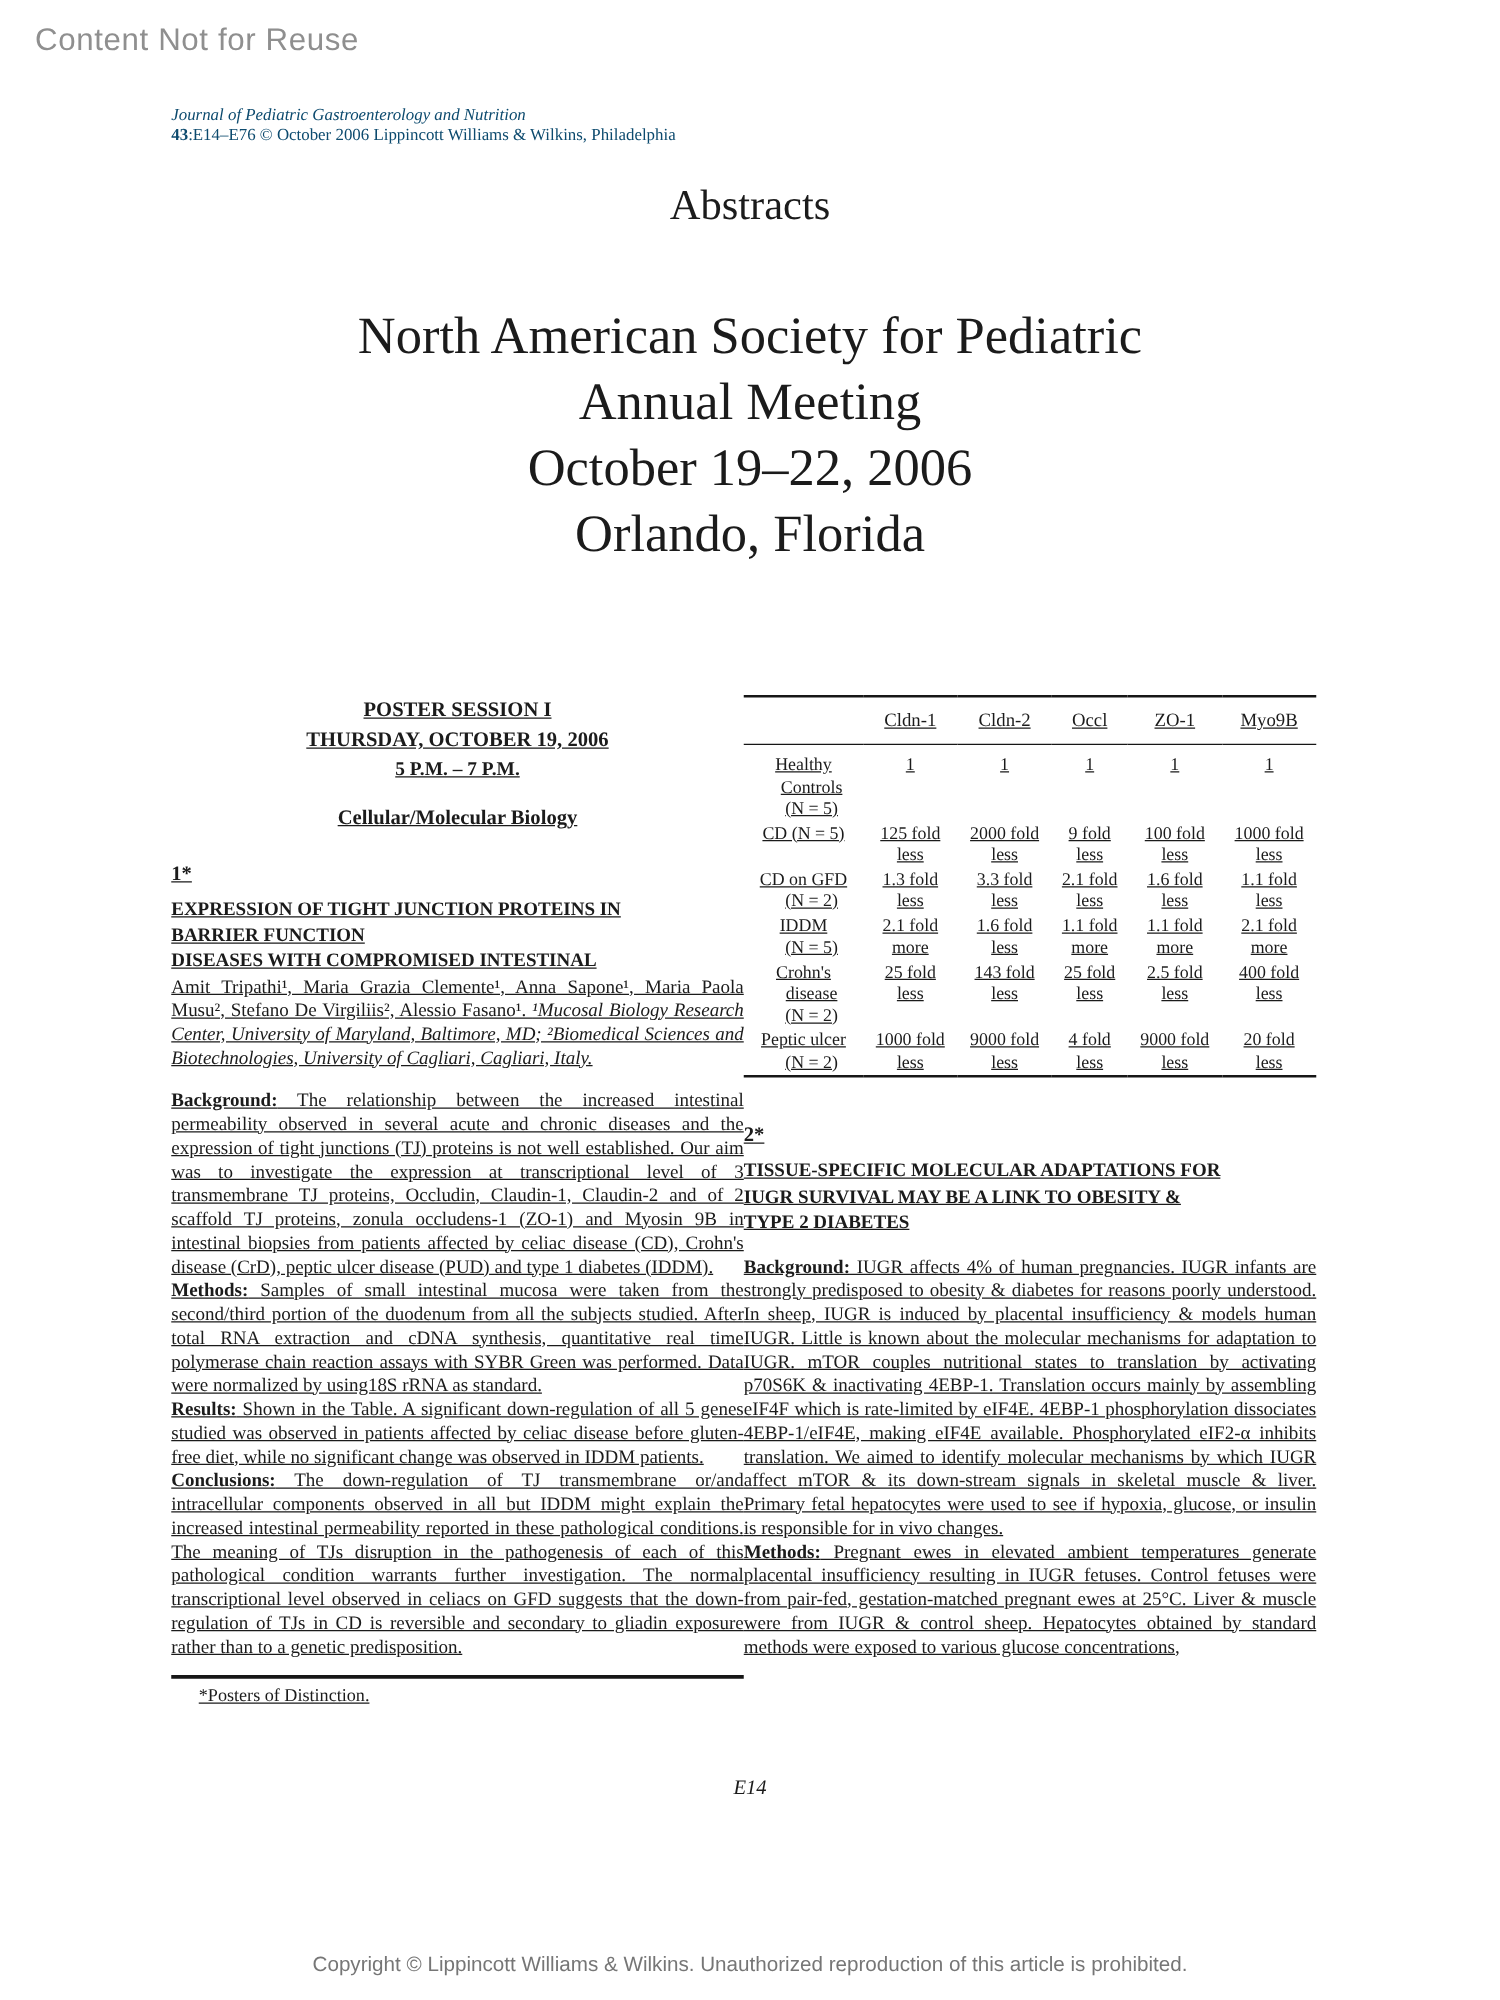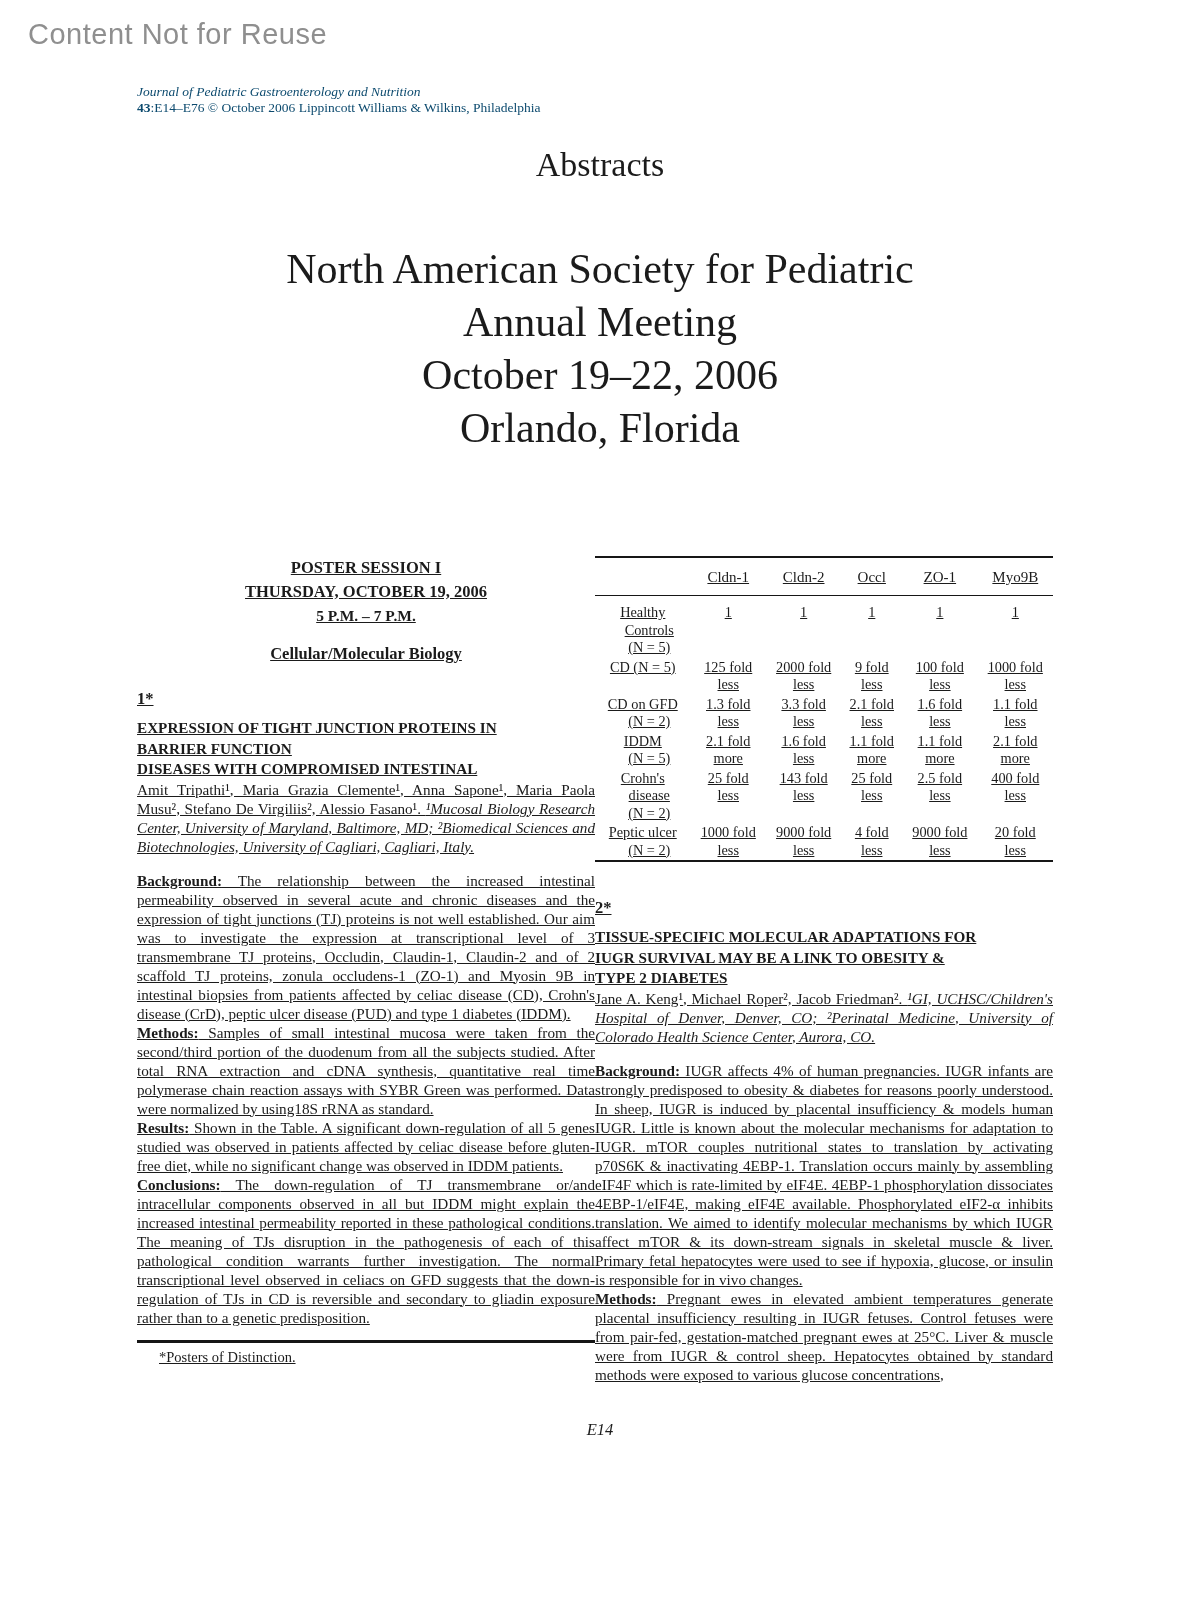--- a/index.html
+++ b/index.html
@@ -1,19 +1,19 @@
 <!DOCTYPE html>
 <html><head>
 <meta charset="utf-8">
 <style>
   html,body{margin:0;padding:0;background:#ffffff;}
   .page{position:relative;width:1200px;height:1600px;background:#ffffff;overflow:hidden;
         font-family:"Liberation Serif","DejaVu Serif",serif;color:#1b1b1b;}
   .watermark{position:absolute;top:18px;left:28px;font-family:"Liberation Sans","DejaVu Sans",sans-serif;
-        font-size:29px;color:#8f8f8f;letter-spacing:.5px;}
+        font-size:25px;color:#8f8f8f;letter-spacing:.5px;}
   .journal-head{position:absolute;top:84px;left:137px;font-size:13.5px;line-height:16px;color:#0c4a6e;}
   .journal-name{font-style:italic;}
   .abstracts-head{position:absolute;top:146px;left:0;width:100%;text-align:center;margin:0;
         font-size:34px;font-weight:normal;}
   .meeting-title{position:absolute;top:243px;left:0;width:100%;text-align:center;margin:0;
         font-size:42px;line-height:53px;font-weight:normal;}
   .columns{position:absolute;top:556px;left:137px;width:956px;display:flex;text-decoration:underline;}
   .col{width:458px;}
   .session{ text-align:center;font-weight:bold;font-size:16.5px;line-height:24px;}
   .session-time{font-size:15.5px;}
@@ -257,24 +257,24 @@
           </tbody>
         </table>
 
       <div style="margin-top:36px;">
         <div class="abs-number">2*</div>
         <div class="abs-title">
             <div>TISSUE-SPECIFIC MOLECULAR ADAPTATIONS FOR</div>
             <div>IUGR SURVIVAL MAY BE A LINK TO OBESITY &amp;</div>
             <div>TYPE 2 DIABETES</div>
           </div>
-        <p class="authors"><span>Jane A. Keng¹, Michael Roper², Jacob Friedman². </span><span class="affil">¹GI, UCHSC/Children's Hospital of Denver, Denver, CO; ²Perinatal Medicine, University of Colorado Health Science Center, Aurora, CO.</span></p>
         <div class="paras">
             <p class="first"><b class="plabel">Background:</b> IUGR affects 4% of human pregnancies. IUGR infants are strongly predisposed to obesity &amp; diabetes for reasons poorly understood. In sheep, IUGR is induced by placental insufficiency &amp; models human IUGR. Little is known about the molecular mechanisms for adaptation to IUGR. mTOR couples nutritional states to translation by activating p70S6K &amp; inactivating 4EBP-1. Translation occurs mainly by assembling eIF4F which is rate-limited by eIF4E. 4EBP-1 phosphorylation dissociates 4EBP-1/eIF4E, making eIF4E available. Phosphorylated eIF2-α inhibits translation. We aimed to identify molecular mechanisms by which IUGR affect mTOR &amp; its down-stream signals in skeletal muscle &amp; liver. Primary fetal hepatocytes were used to see if hypoxia, glucose, or insulin is responsible for in vivo changes.</p>
             <p><b class="plabel">Methods:</b> Pregnant ewes in elevated ambient temperatures generate placental insufficiency resulting in IUGR fetuses. Control fetuses were from pair-fed, gestation-matched pregnant ewes at 25°C. Liver &amp; muscle were from IUGR &amp; control sheep. Hepatocytes obtained by standard methods were exposed to various glucose concentrations,</p>
           </div>
       </div>
     </div>
 
   </div>
 
   <div class="pageno">E14</div>
+  <div class="footer">Copyright © Lippincott Williams &amp; Wilkins. Unauthorized reproduction of this article is prohibited.</div>
 </div>
 
 </body></html>

